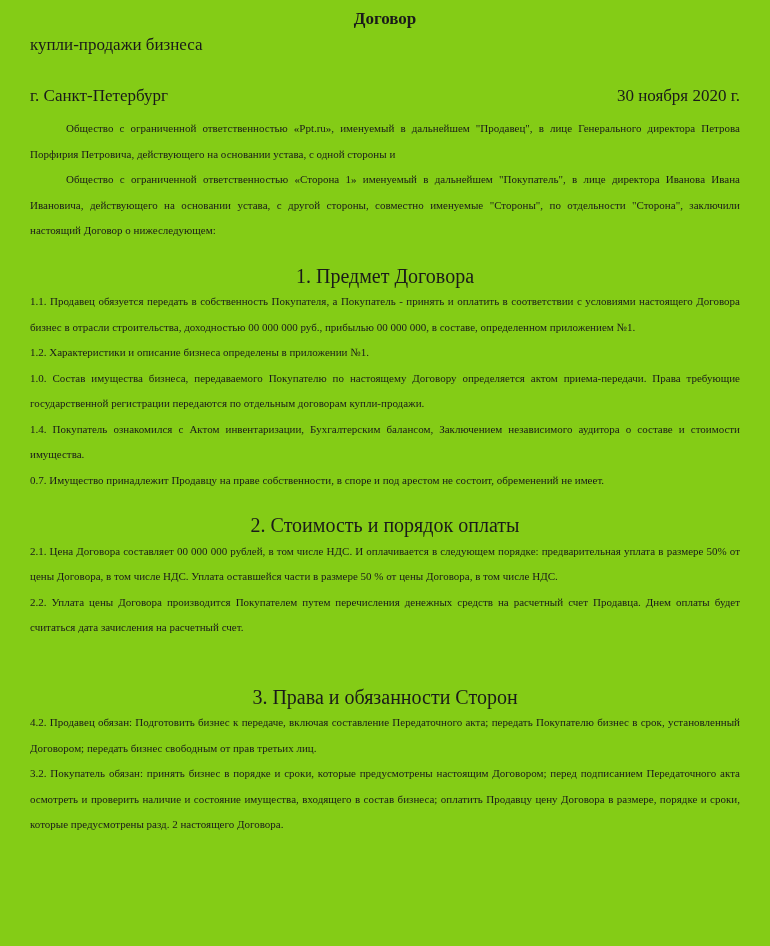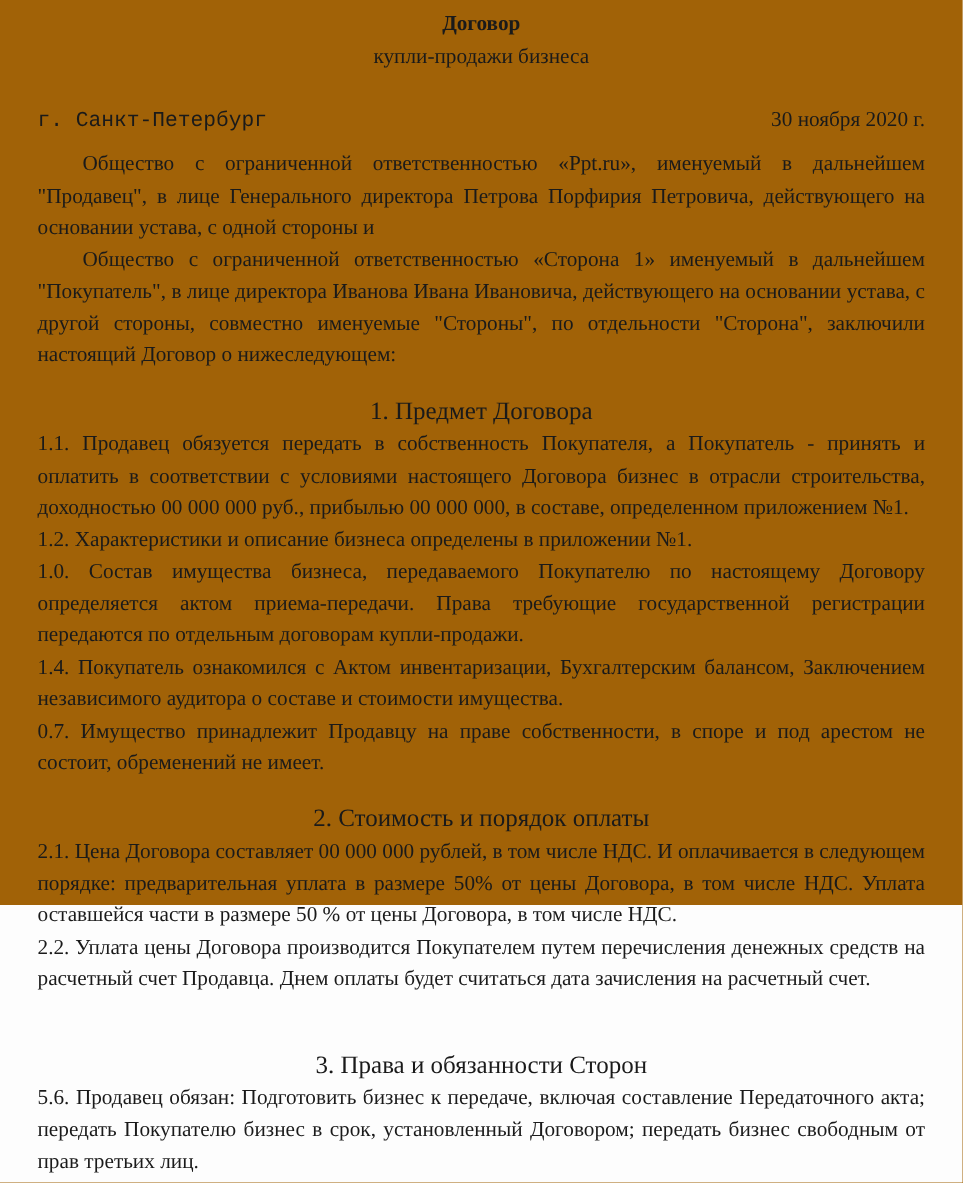--- a/index.html
+++ b/index.html
@@ -11,52 +11,52 @@
     height: 946px;
     background: #fdfdfd;
     font-family: "Liberation Serif", "DejaVu Serif", serif;
     color: #1a1a1a;
     overflow: hidden;
   }
 
   .page {
     box-sizing: border-box;
     width: 770px;
-    height: 724px;
+    height: 946px;
     padding: 6px 30px 0 30px;
-    background: #a16207;
+    background: #84cc16;
   }
 
   .doc-title {
     text-align: center;
     font-size: 17px;
     line-height: 26px;
     margin: 0;
   }
   .doc-subtitle {
-    text-align: center;
+    text-align: left;
     font-size: 17px;
     line-height: 26px;
     margin: 0 0 2px 0;
   }
 
   .meta-row {
     display: flex;
     justify-content: space-between;
     align-items: baseline;
     font-size: 17px;
     line-height: 24px;
     margin-top: 26px;
     margin-bottom: 8px;
   }
-  .meta-city { text-align: right; font-family: Liberation Mono, monospace; }
+  .meta-city { text-align: right; }
   .meta-date { text-align: right; }
 
   .para {
-    font-size: 17px;
+    font-size: 11px;
     line-height: 25.5px;
     text-align: justify;
     text-justify: inter-word;
     margin: 0;
     hyphens: none;
   }
   .para.indent {
     text-indent: 36px;
   }
 
@@ -97,16 +97,16 @@
   <p class="para">1.2. Характеристики и описание бизнеса определены в приложении №1.</p>
   <p class="para">1.0. Состав имущества бизнеса, передаваемого Покупателю по настоящему Договору определяется актом приема-передачи. Права требующие государственной регистрации передаются по отдельным договорам купли-продажи.</p>
   <p class="para">1.4. Покупатель ознакомился с Актом инвентаризации, Бухгалтерским балансом, Заключением независимого аудитора о составе и стоимости имущества.</p>
   <p class="para">0.7. Имущество принадлежит Продавцу на праве собственности, в споре и под арестом не состоит, обременений не имеет.</p>
 
   <div class="section-heading gap-before-section">2. Стоимость и порядок оплаты</div>
   <p class="para">2.1. Цена Договора составляет 00 000 000 рублей, в том числе НДС. И оплачивается в следующем порядке: предварительная уплата в размере 50% от цены Договора, в том числе НДС. Уплата оставшейся части в размере 50 % от цены Договора, в том числе НДС.</p>
   <p class="para">2.2. Уплата цены Договора производится Покупателем путем перечисления денежных средств на расчетный счет Продавца. Днем оплаты будет считаться дата зачисления на расчетный счет.</p>
 
   <div class="section-heading gap-before-section-lg">3. Права и обязанности Сторон</div>
-  <p class="para">5.6. Продавец обязан: Подготовить бизнес к передаче, включая составление Передаточного акта; передать Покупателю бизнес в срок, установленный Договором; передать бизнес свободным от прав третьих лиц.</p>
+  <p class="para">4.2. Продавец обязан: Подготовить бизнес к передаче, включая составление Передаточного акта; передать Покупателю бизнес в срок, установленный Договором; передать бизнес свободным от прав третьих лиц.</p>
   <p class="para">3.2. Покупатель обязан: принять бизнес в порядке и сроки, которые предусмотрены настоящим Договором; перед подписанием Передаточного акта осмотреть и проверить наличие и состояние имущества, входящего в состав бизнеса; оплатить Продавцу цену Договора в размере, порядке и сроки, которые предусмотрены разд. 2 настоящего Договора.</p>
 
 </div>
 
 </body></html>

